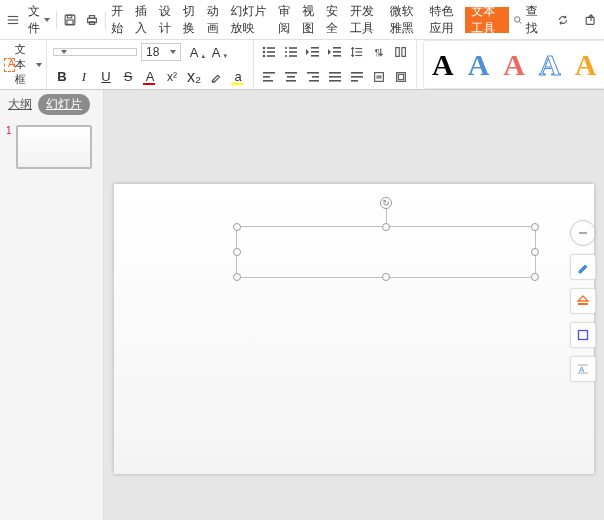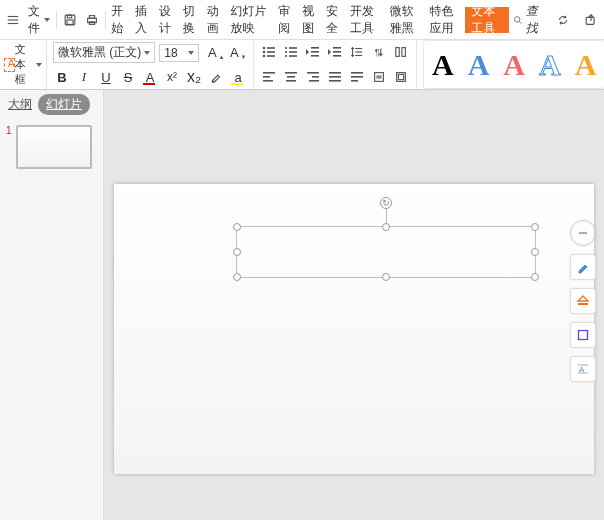--- a/index.html
+++ b/index.html
@@ -2,21 +2,21 @@
 <html><head>
 <meta charset="utf-8">
 <style>
   * { box-sizing: border-box; margin: 0; padding: 0; }
   body { font-family: "Microsoft YaHei", sans-serif; font-size: 12px; color: #333; background: #fff; width: 604px; height: 520px; overflow: hidden; }
   
   .top-bar { display: flex; align-items: center; height: 40px; border-bottom: 1px solid #e0e0e0; padding: 0 2px; }
   .top-bar .item { padding: 0 4px; font-size: 12px; display: inline-flex; align-items: center; height: 26px; cursor: pointer; }
   .top-bar .active-tab { background: #f36f21; color: #fff; padding: 0 6px; }
   .top-bar .sep { width: 1px; height: 18px; background: #e0e0e0; margin: 0 2px; }
-  .top-bar .right { margin-left: auto; display: flex; align-items: center; gap: 6px; font-style: italic; }
+  .top-bar .right { margin-left: auto; display: flex; align-items: center; gap: 6px; }
   .icon-svg { width: 14px; height: 14px; display: block; }
   .icon-svg path, .icon-svg rect, .icon-svg circle, .icon-svg polyline, .icon-svg line { stroke: #555; stroke-width: 1.3; fill: none; }
   .dropdown-caret { display:inline-block; margin-left:3px; }
   .dropdown-caret::after { content:''; border-left:3px solid transparent; border-right:3px solid transparent; border-top:4px solid #666; display:block; }
 
   .ribbon { display: flex; align-items: stretch; height: 50px; border-bottom: 1px solid #ccc; background: #fff; }
   .ribbon-left { display:flex; flex-direction:row; align-items:center; justify-content:space-between; padding: 2px 4px; border-right:1px solid #e5e5e5; }
   .textbox-ico { width:18px; height:14px; border:1px dashed #f36f21; position:relative; }
   .textbox-ico::after { content:'A'; position:absolute; left:3px; top:-1px; font-size:10px; color:#f36f21; }
   .ribbon-label { font-size:11px; color:#333; }
@@ -144,21 +144,20 @@
 <div class="ribbon">
   <div class="ribbon-left">
     <div class="textbox-ico"></div>
     <span class="ribbon-label">文本框</span>
     <span class="dropdown-caret"></span>
   </div>
 
   <div class="ribbon-section">
     <div class="ribbon-row">
       <div class="font-select">
-        <span>微软雅黑 (正文)</span>
         <span class="dropdown-caret"></span>
       </div>
       <div class="size-select">
         <span>18</span>
         <span class="dropdown-caret"></span>
       </div>
       <span class="fmt smallA inc"></span>
       <span class="fmt smallA dec"></span>
     </div>
     <div class="ribbon-row">

